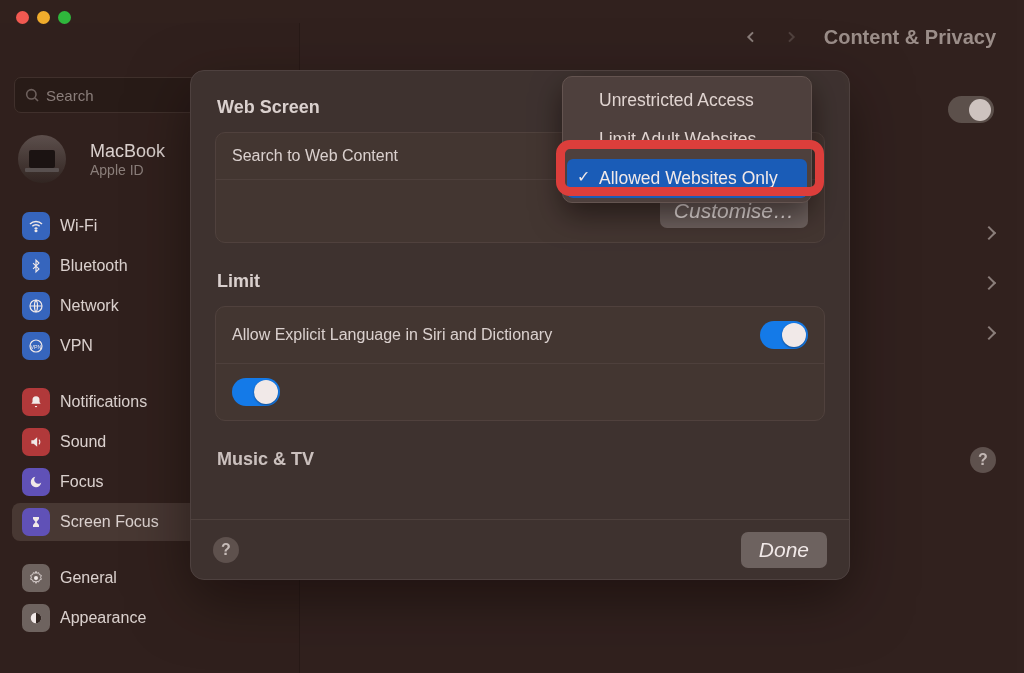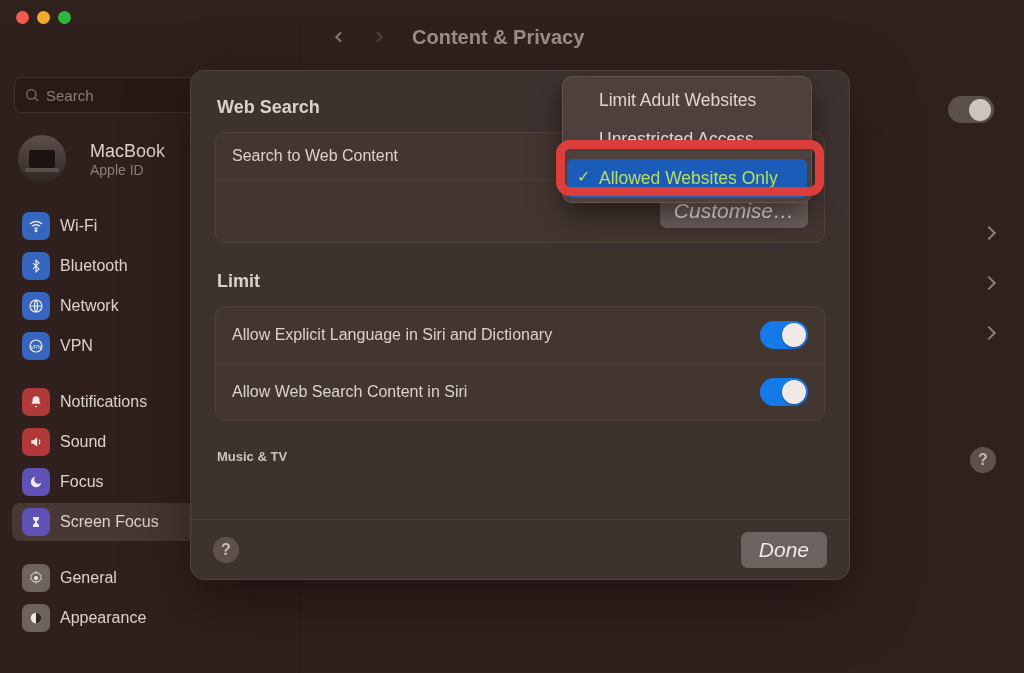--- a/index.html
+++ b/index.html
@@ -113,21 +113,21 @@
   .ic-net  { background:#2f6dd0; }
   .ic-vpn  { background:#2f6dd0; }
   .ic-red  { background:#b83b3e; }
   .ic-purple { background:#5e56c9; }
   .ic-hour { background:#5e56c9; }
   .ic-grey { background:#6e6a67; }
 
   
   .main-header {
     display:flex; align-items:center; gap:18px;
-    height:54px; padding:0 28px 0 28px;
+    height:54px; padding:0 28px 0 28px;justify-content:flex-end;
   }
   .navbtn {
     width:22px; height:22px; display:flex; align-items:center; justify-content:center;
     color:var(--text-dim);
   }
   .main-title { font-size:20px; font-weight:700; color:var(--text-title); margin-left:4px; }
 
   
   .bg-row {
     position:absolute; right:30px; color:var(--text-dim);
@@ -201,21 +201,21 @@
   }
   .dropdown .opt {
     padding: 9px 14px 9px 32px;
     font-size:17.5px; color:#ece8e5;
     position:relative;
     border-radius:6px; margin:0 4px;
     white-space:nowrap;
   }
   .dropdown .opt.selected {
     background:var(--accent-blue);
-    color:#bef264;
+    color:#ffffff;
   }
   .dropdown .opt.selected::before{
     content:"✓"; position:absolute; left:10px; top:8px; font-size:16px;
   }
   
   .red-hi {
     position:absolute;
     border:9px solid var(--accent-red);
     border-radius:14px;
     pointer-events:none;
@@ -244,21 +244,21 @@
   .sheet-footer {
     height:60px; border-top:1px solid #4a4441;
     display:flex; align-items:center; justify-content:space-between;
     padding: 0 22px;
   }
   .help {
     width:26px; height:26px; border-radius:50%; background:#5c5653;
     display:flex;align-items:center;justify-content:center;color:#d0cdca;font-weight:600;
   }
   .cutoff {
-    color:var(--text-primary); font-size:13px; font-weight:700;
+    color:var(--text-primary); font-size:18px; font-weight:700;
     margin: 6px 2px 0 2px; opacity:.9;
   }
 </style>
 </head>
 <body>
 
 <div class="layout">
 
   <aside class="sidebar">
     <div class="search-wrap">
@@ -413,50 +413,49 @@
 </div>
 
 <div class="traffic">
   <div class="dot red"></div>
   <div class="dot yellow"></div>
   <div class="dot green"></div>
 </div>
 
 <div class="sheet">
   <div class="sheet-scroll">
-    <div class="sec-title">Web Search</div>
+    <div class="sec-title">Web Screen</div>
     <div class="group">
       <div class="row">
         <span>Search to Web Content</span>
         <div class="dropdown-slot">
 
           <div class="dropdown">
+            <div class="opt">Unrestricted Access</div>
             <div class="opt">Limit Adult Websites</div>
-            <div class="opt">Unrestricted Access</div>
             <div class="opt selected">Allowed Websites Only</div>
           </div>
 
           <div class="red-hi" style="top:-16px; right:-16px; width:268px; height:56px;"></div>
         </div>
       </div>
       <div class="row right">
         <button class="btn">Customise…</button>
       </div>
     </div>
 
     <div class="sec-title">Limit</div>
     <div class="group">
       <div class="row">
         <span>Allow Explicit Language in Siri and Dictionary</span>
         <div class="toggle">
             <div class="knob"></div>
           </div>
       </div>
       <div class="row">
-        <span>Allow Web Search Content in Siri</span>
         <div class="toggle">
             <div class="knob"></div>
           </div>
       </div>
     </div>
 
     <div class="cutoff">Music &amp; TV</div>
   </div>
   <div class="sheet-footer">
     <div class="help">?</div>

